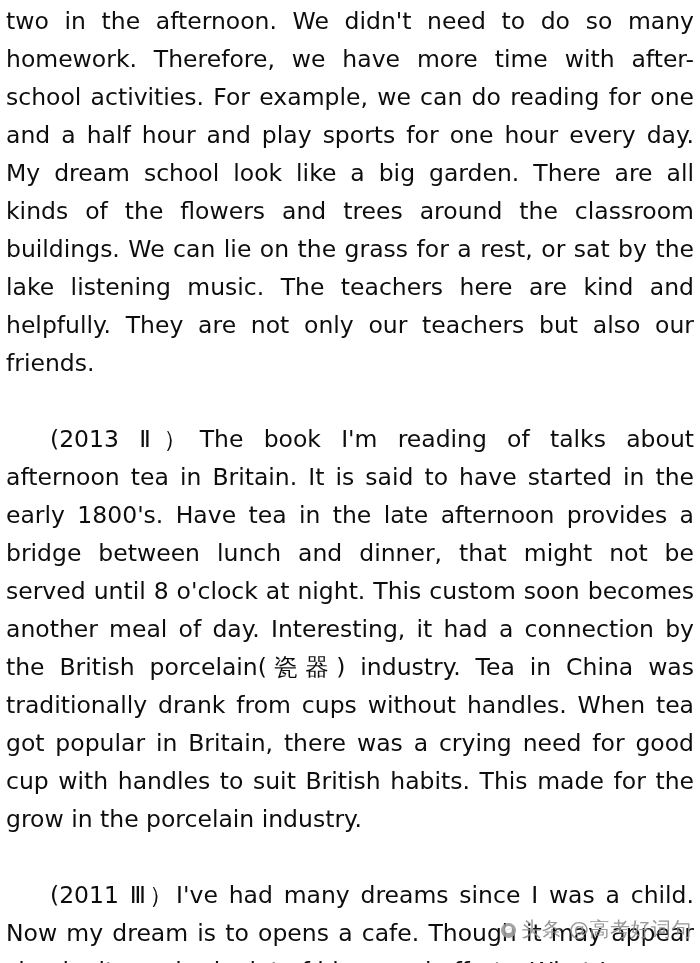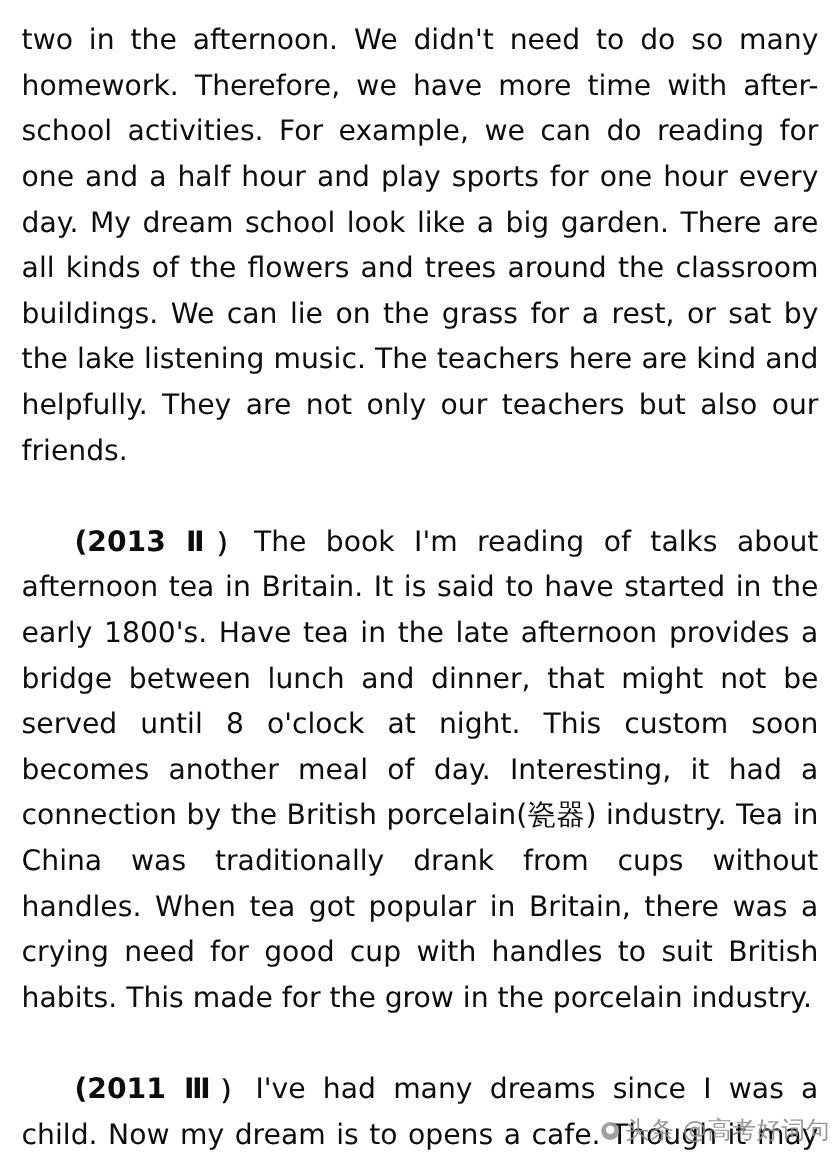--- a/index.html
+++ b/index.html
@@ -21,35 +21,35 @@
     box-sizing: border-box;
     padding: 0 6px;
   }
   .para {
     font-size: 23.5px;
     line-height: 38px;
     text-align: justify;
     text-justify: inter-word;
     letter-spacing: 0px;
     word-spacing: 0px;
-    margin: 12px;
+    margin: 0;
     color: #0d0d0d;
   }
   .para.first {
     padding-top: 2px;
   }
   .para + .para {
     margin-top: 38px;
   }
   .indent {
     display: inline-block;
     width: 44px;
   }
   .label {
-    font-weight: bold;
+    font-weight: normal;
   }
   .watermark {
     position: absolute;
     right: 8px;
     bottom: 20px;
     font-size: 20px;
     color: #8f8f8f;
     font-family: "DejaVu Sans", sans-serif;
     letter-spacing: 0.5px;
     white-space: nowrap;

